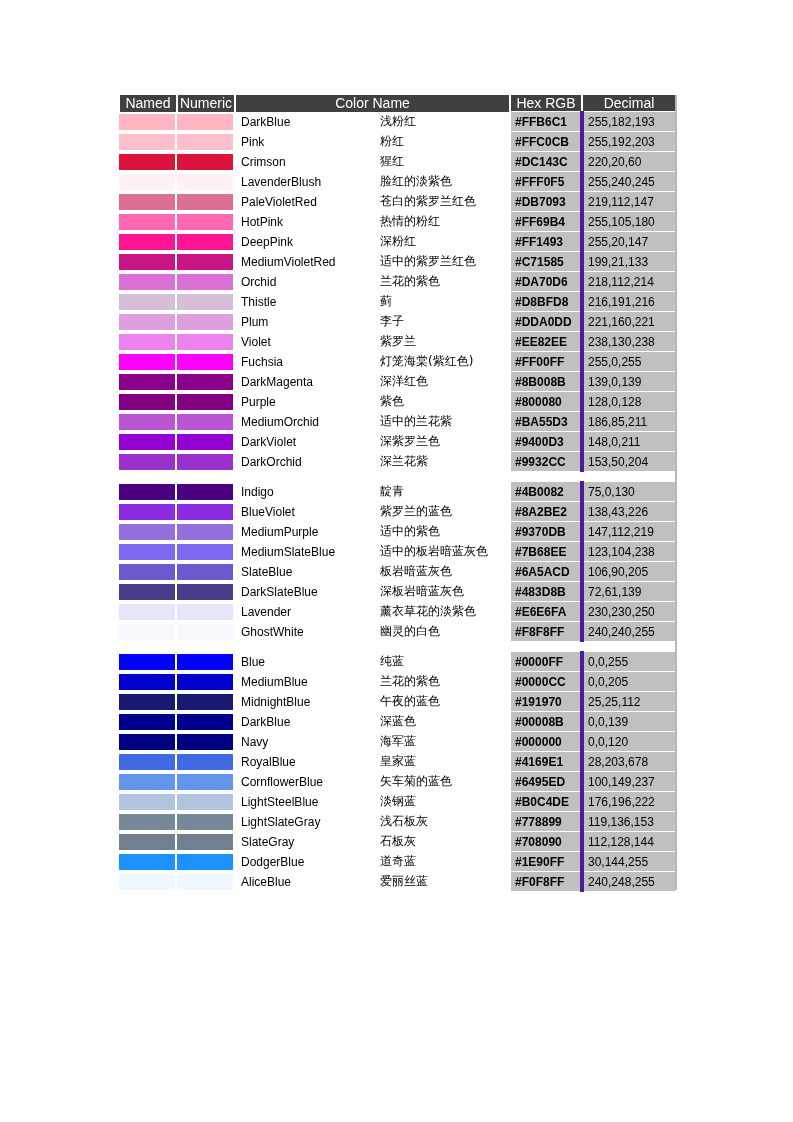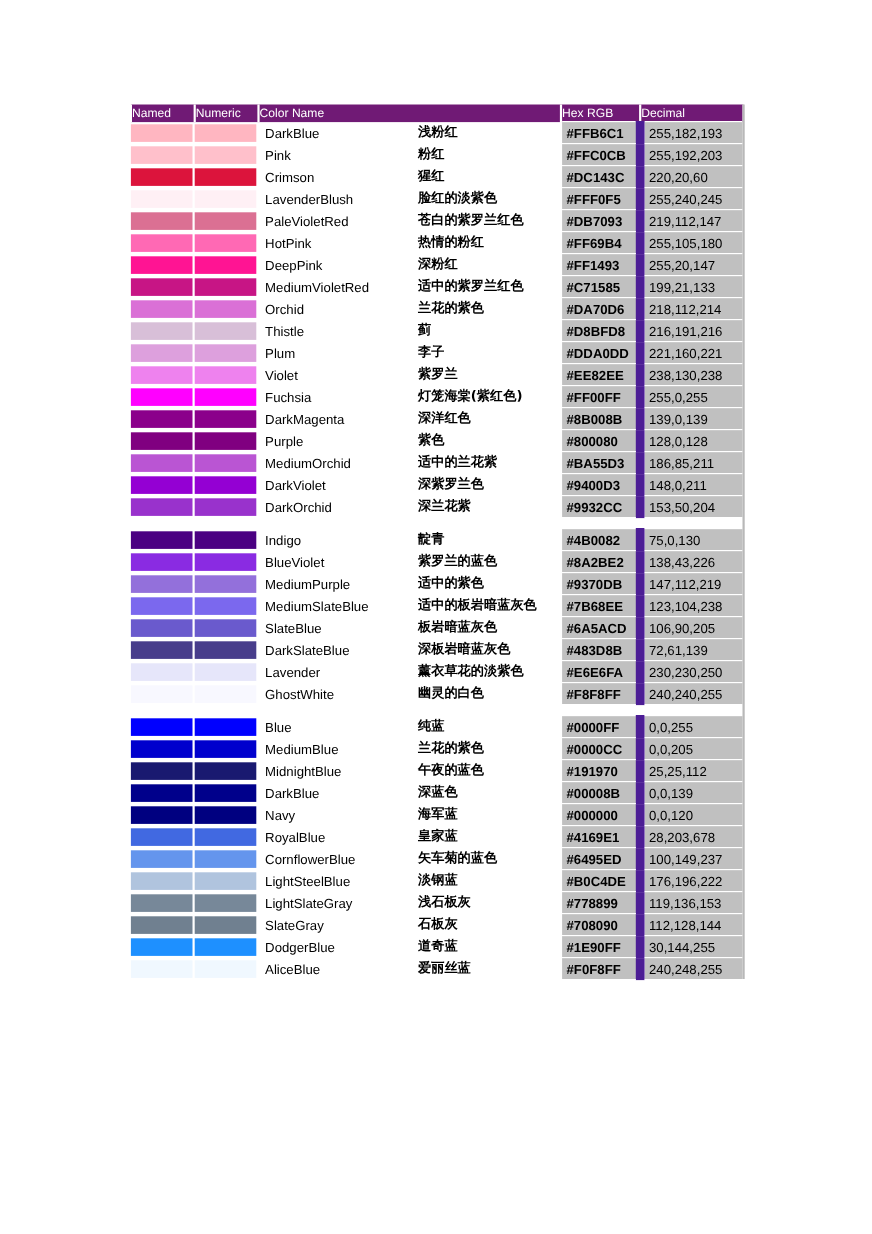--- a/index.html
+++ b/index.html
@@ -22,24 +22,24 @@
   }
 
   table.color-table {
     border-collapse: collapse;
     width: 557px;
     table-layout: fixed;
   }
 
   
   tr.header-row td {
-    background: #701a75;
+    background: #404040;
     color: #ffffff;
-    font-size: 11px;
-    text-align: left;
+    font-size: 14px;
+    text-align: center;
     height: 15px;
     padding: 0;
     vertical-align: middle;
     letter-spacing: 0px;
   }
   tr.header-row td.hdr-cell {
     border-left: 2px solid #ffffff;
     border-right: 2px solid #ffffff;
   }
   tr.header-row td.hdr-plain {
@@ -70,35 +70,34 @@
     white-space: nowrap;
     overflow: hidden;
   }
   .czh {
     width: 133px;
     padding-left: 3px !important;
     font-family: "DejaVu Sans", sans-serif;
     font-size: 12px;
     white-space: nowrap;
     overflow: hidden;
-    font-weight: bold;
   }
   .hex, .dec {
     background: #c0c0c0;
     font-size: 11.5px;
     white-space: nowrap;
     overflow: hidden;
     border-top: 1px solid #ffffff;
     border-bottom: 1px solid #ffffff;
   }
   .hex {
     width: 72px;
     padding-left: 4px !important;
     border-left: 2px solid #ffffff;
-    border-right: 8px solid #4c1d95;
+    border-right: 4px solid #4c1d95;
     font-weight: bold;
   }
   .dec {
     width: 90px;
     padding-left: 4px !important;
     border-right: 2px solid #ffffff;
   }
 
   
   tr.gap-row td {

